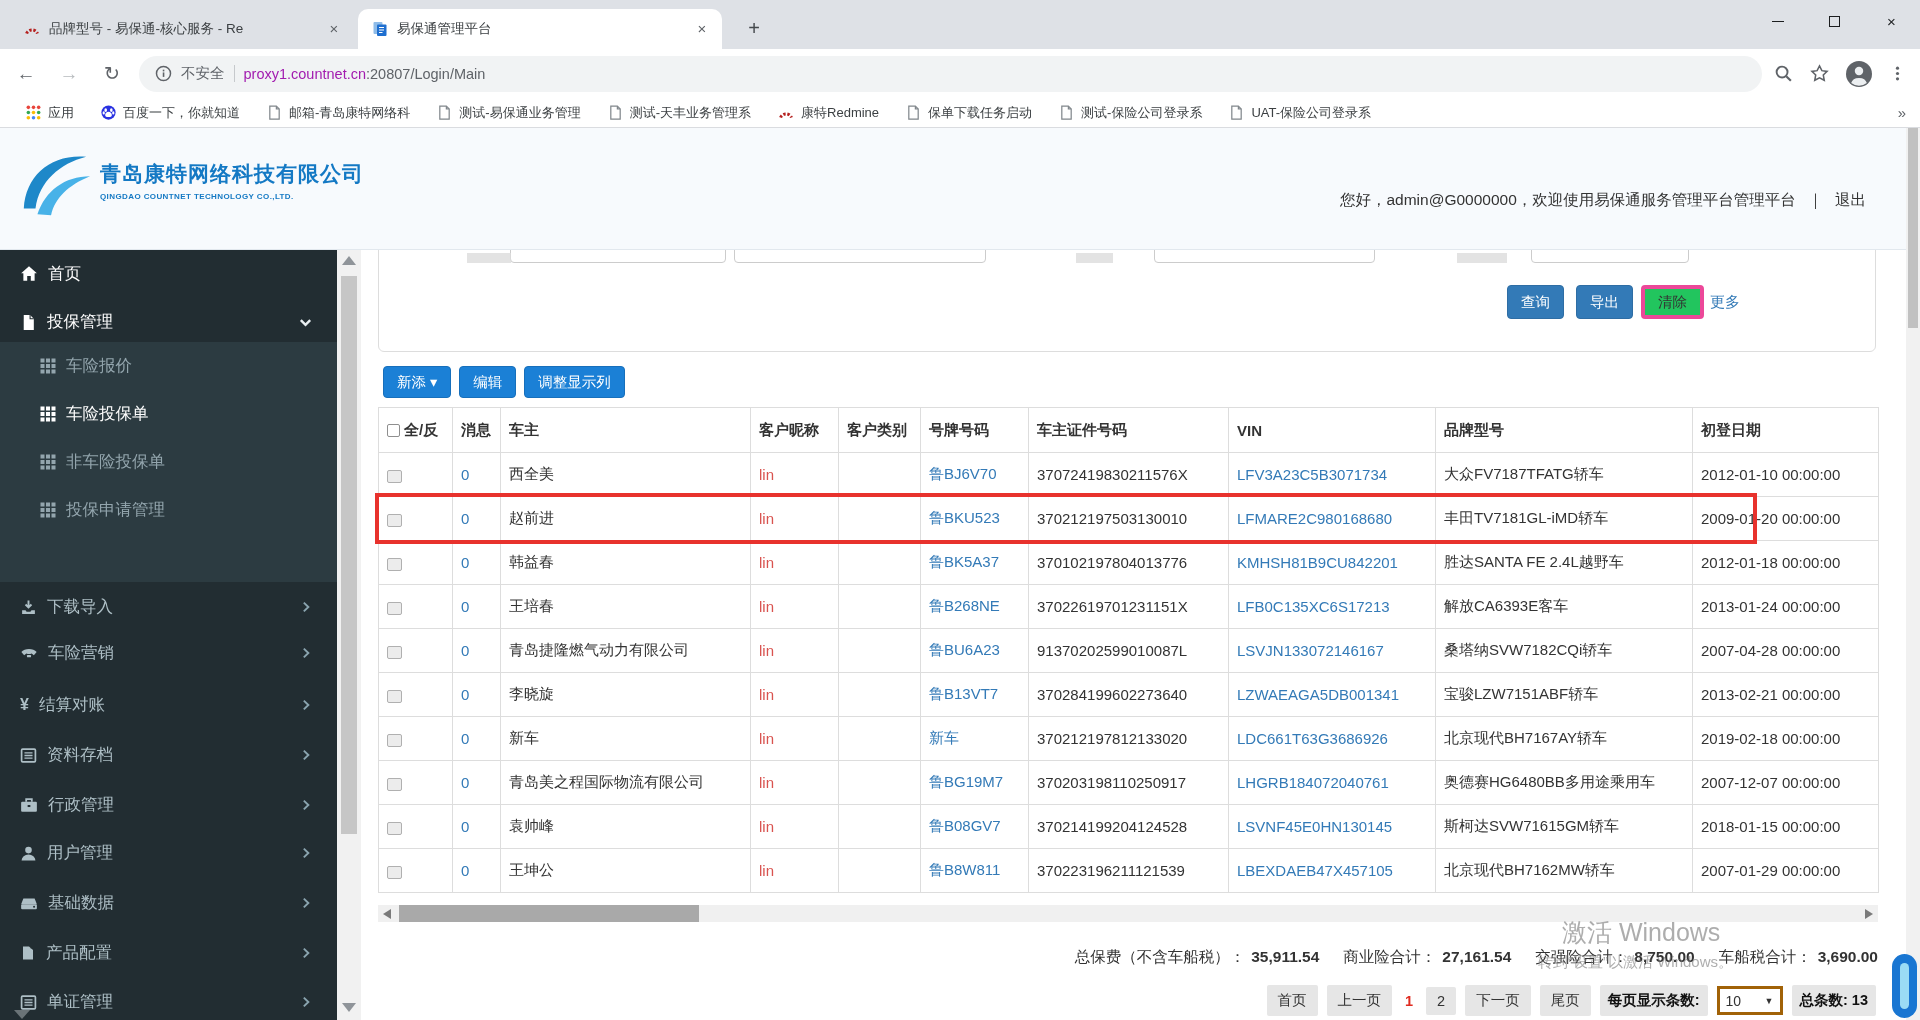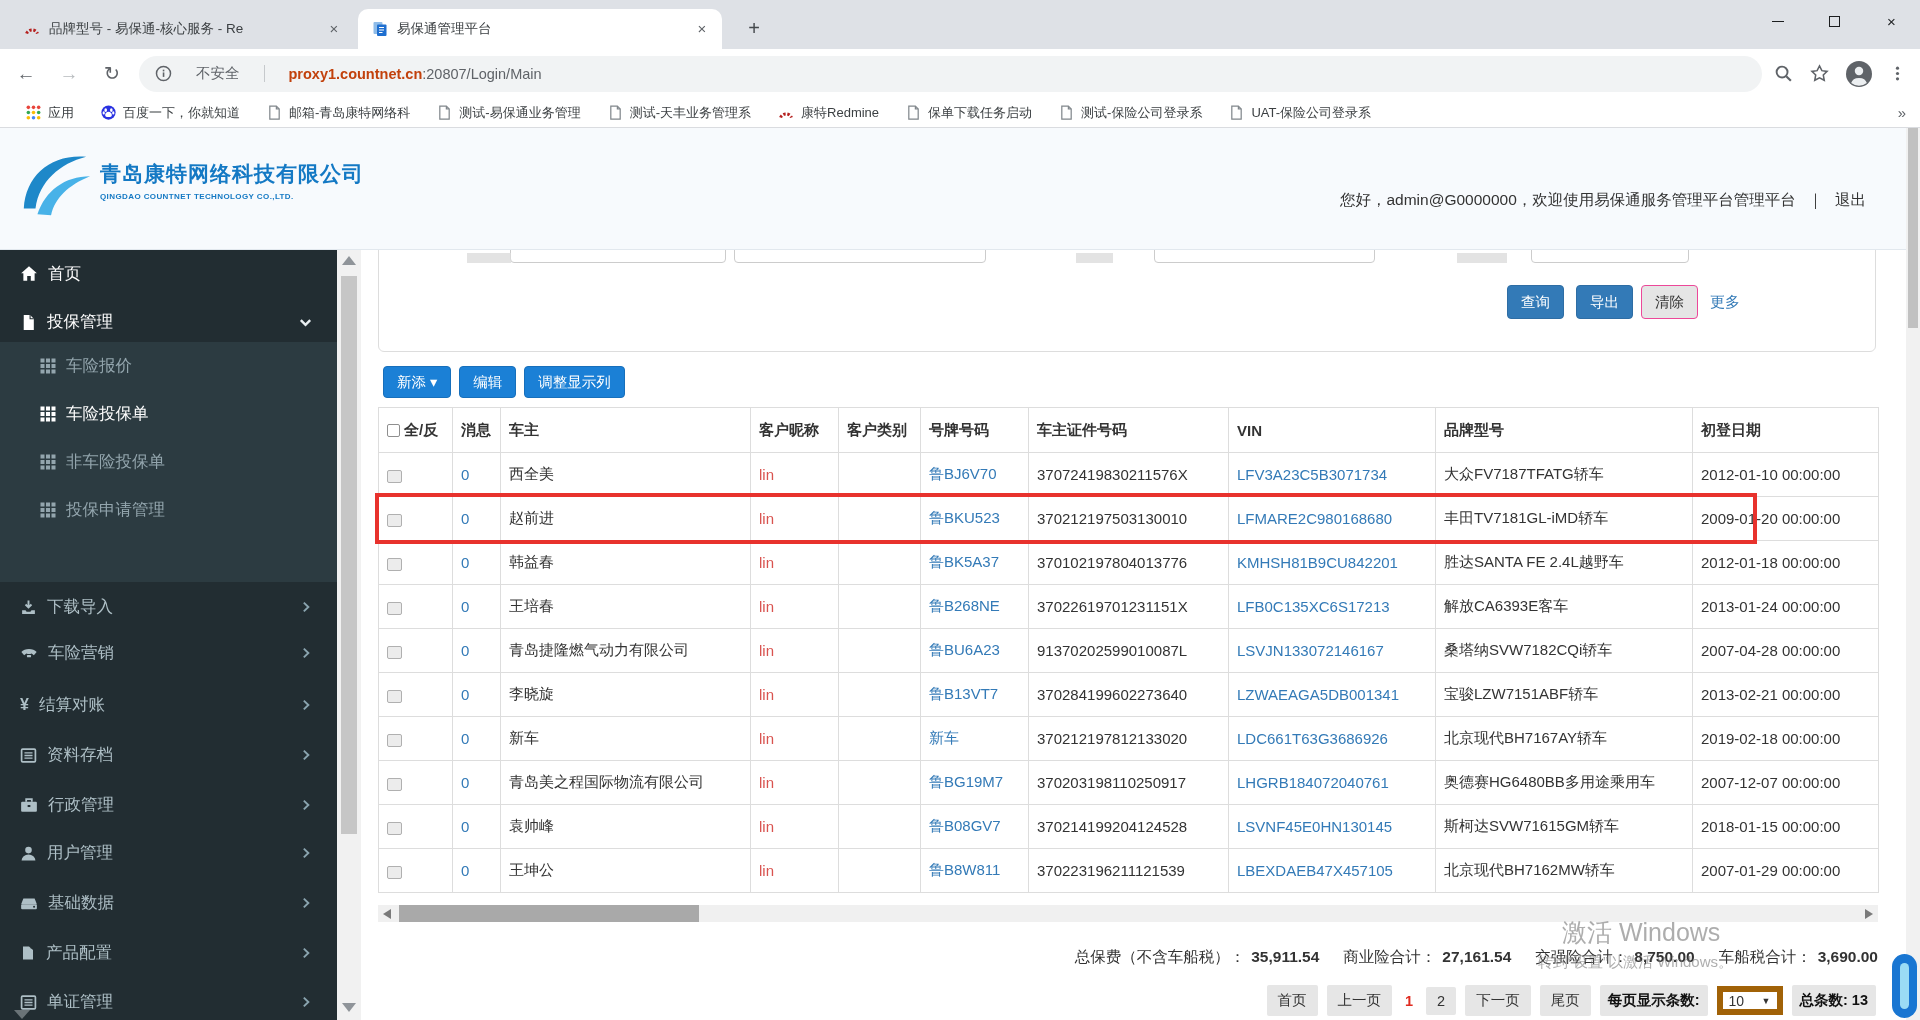--- a/index.html
+++ b/index.html
@@ -25,23 +25,23 @@
              color:#1b1d1f; font-size:15px; }
   .min-glyph { width:12px; border-top:1.4px solid #1b1d1f; }
   .restore-glyph { width:11px; height:11px; border:1.3px solid #1b1d1f; }
 
   .nav-toolbar { position:absolute; top:49px; left:0; right:0; height:49px; background:#fff;
                  display:flex; align-items:center; }
   .nav-ic { width:34px; height:34px; margin-left:9px; display:flex; align-items:center;
             justify-content:center; font-size:19px; color:#5f6368; border-radius:50%; }
   .nav-ic.disabled { color:#b6babd; }
   .omnibox { flex:1; height:36px; margin:0 12px 0 10px; background:#f1f3f4; border-radius:18px;
-             display:flex; align-items:center; gap:24px; padding:0 16px; font-size:14.5px; color:#5f6368; }
+             display:flex; align-items:center; gap:9px; padding:0 16px; font-size:14.5px; color:#5f6368; }
   .omni-sep { width:1px; height:17px; background:#c6c9cc; }
-  .omni-host { color:#c2410c;font-weight:bold; }
+  .omni-host { color:#a21caf; }
   .omni-path { color:#5f6368; }
   .tb-right { display:flex; align-items:center; gap:17px; margin-right:14px; color:#5f6368; }
   .avatar-wrap { width:26px; height:26px; }
 
   .bookmarks { position:absolute; top:98px; left:0; right:0; height:30px; background:#fff;
                display:flex; align-items:center; gap:27px; padding-left:26px; font-size:13px;
                color:#3c4043; border-bottom:1px solid #dadce0; }
   .bm-item { display:flex; align-items:center; gap:7px; white-space:nowrap; }
   .bm-overflow { position:absolute; right:14px; font-size:15px; color:#5f6368; }
 
@@ -80,21 +80,21 @@
 
   
   .content { position:absolute; left:361px; top:250px; right:14px; bottom:0; background:#fff; overflow:hidden; }
   .query-panel { position:absolute; left:17px; top:-18px; width:1498px; height:120px;
                  border:1px solid #ddd; border-radius:6px; }
   .input-stub { position:absolute; top:-4px; height:34px; background:#fff; border:1px solid #ccc; border-radius:4px; }
   .label-stub { position:absolute; top:20px; height:10px; background:#dcdcdc; opacity:.8; }
   .btn { display:inline-flex; align-items:center; justify-content:center; height:34px; padding:0 13px;
          font-size:14.5px; border-radius:4px; cursor:pointer; }
   .btn-primary { background:#337ab7; border:1px solid #2e6da4; color:#fff; }
-  .btn-default { background:#e5e5e5; border:1px solid #ec4899; color:#333; }
+  .btn-default { background:#22c55e; border:4px solid #ec4899; color:#333; }
   .link-more { position:absolute; top:60px; left:1331px; color:#337ab7; font-size:15px; }
   .qbtn { position:absolute; top:52px; }
 
   .grid-toolbar { position:absolute; left:22px; top:116px; display:flex; gap:8px; }
   .btn-blue { background:#1b80d6; border:1px solid #176fbb; color:#fff; height:32px; font-size:14.5px; }
 
   .grid-wrap { position:absolute; left:17px; top:157px; width:1500px; }
   table { border-collapse:collapse; table-layout:fixed; width:1500px; font-size:15px; color:#333; }
   th, td { border:1px solid #ddd; padding:0 8px; overflow:hidden; white-space:nowrap; }
   th { height:45px; text-align:left; font-weight:bold; font-size:15px; }
@@ -118,21 +118,21 @@
   .summary { position:absolute; top:697px; right:28px; display:flex; gap:24px; font-size:15.5px;
              color:#333; white-space:nowrap; }
   .sum-val { font-weight:bold; margin-left:6px; }
 
   .pager { position:absolute; top:735px; right:30px; display:flex; gap:9px; align-items:center;
            font-size:14.5px; }
   .pg-btn { background:#e6e6e6; color:#333; padding:6px 11px; border-radius:2px; }
   .pg-cur { color:#e02b20; font-weight:bold; padding:6px 4px; }
   .pg-chip { background:#e6e6e6; color:#111; font-weight:bold; padding:6px 8px; border-radius:2px; }
   .pg-select { display:inline-flex; align-items:center; justify-content:space-between; width:66px;
-               height:29px; background:#fff; border:6px solid #a16207; padding:0 6px; font-size:14px; }
+               height:29px; background:#fff; border:3px solid #a16207; padding:0 6px; font-size:14px; }
   .pg-select .caret { font-size:9px; }
 
   
   .wm1 { position:absolute; left:1562px; top:916px; font-size:25px; color:rgba(118,118,118,.6);
          z-index:8; pointer-events:none; }
   .wm2 { position:absolute; left:1538px; top:953px; font-size:15px; color:rgba(118,118,118,.6);
          z-index:8; pointer-events:none; }
   .page-scroll { position:absolute; right:0; top:128px; width:14px; bottom:0; background:#f1f1f1; }
   .page-scroll-thumb { position:absolute; top:0; left:2px; width:10px; height:200px; background:#c1c1c1; }
   .blue-widget { position:absolute; right:3px; bottom:2px; width:25px; height:64px; background:#1976d2;

